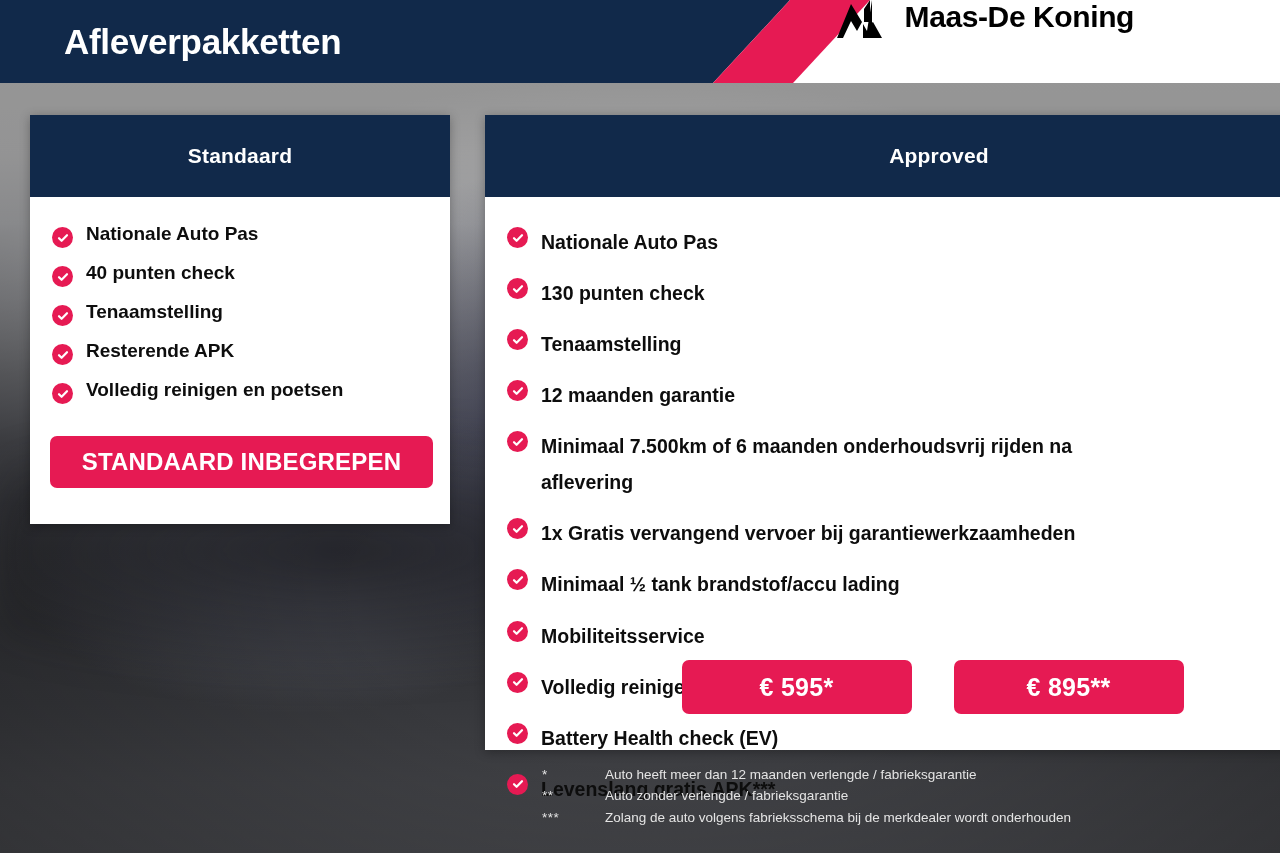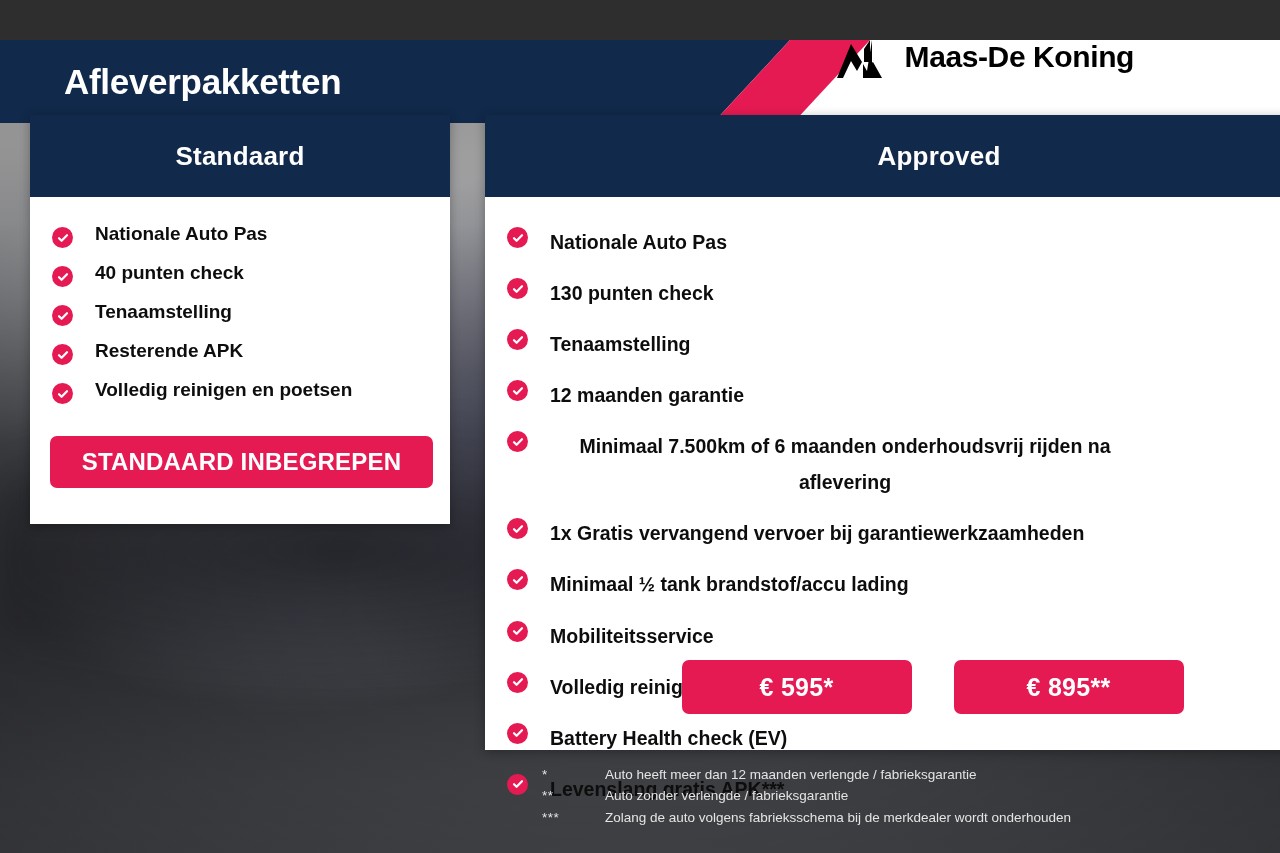--- a/index.html
+++ b/index.html
@@ -58,21 +58,20 @@
     filter: blur(14px);
   }
 
   
   .header {
     position: absolute;
     left: 0; top: 0;
     width: 1280px; height: 83px;
     background: #ffffff;
     overflow: hidden;
-    margin-top: 40px;
   }
   .hdr-navy {
     position: absolute; left: 0; top: 0;
     width: 790px; height: 83px;
     background: #11294a;
     clip-path: polygon(0 0, 790px 0, 713px 83px, 0 83px);
   }
   .hdr-pink {
     position: absolute; left: 690px; top: 0;
     width: 180px; height: 83px;
@@ -108,36 +107,36 @@
     position: absolute;
     background: #ffffff;
     box-shadow: 0 2px 10px rgba(0,0,0,0.30);
   }
   .card-head {
     background: #11294a;
     display: flex;
     align-items: center;
     justify-content: center;
     color: #ffffff;
-    font-size: 26px;
+    font-size: 21px;
     font-weight: bold;
     letter-spacing: 0.2px;
   }
 
   #card-standaard { left: 30px; top: 115px; width: 420px; height: 409px; }
   #card-standaard .card-head { height: 82px; }
 
   #card-approved { left: 485px; top: 115px; width: 908px; height: 635px; }
   #card-approved .card-head { height: 82px; }
 
   .feature-list { list-style: none; }
   .feature {
     display: flex;
     align-items: flex-start;
-    gap: 22px;
+    gap: 13px;
   }
   .check-icon {
     flex: 0 0 auto;
     width: 21px; height: 21px;
     border-radius: 50%;
     background: #e61a53;
     display: flex; align-items: center; justify-content: center;
     margin-top: 3px;
   }
   .check-icon svg { display: block; }
@@ -149,21 +148,21 @@
 
   
   #list-standaard { padding: 27px 0 0 22px; }
   #list-standaard .feature { margin-bottom: 15px; }
   #list-standaard .feature-text { font-size: 19px; }
 
   
   #list-approved { padding: 27px 0 0 22px; }
   #list-approved .feature { margin-bottom: 15px; }
   #list-approved .feature-text { font-size: 19.5px; line-height: 1.85; }
-  #list-approved .feature-text.wrap { line-height: 1.85; text-align: center; }
+  #list-approved .feature-text.wrap { line-height: 1.85; }
 
   .cta {
     display: flex;
     align-items: center;
     justify-content: center;
     background: #e61a53;
     color: #ffffff;
     border: none;
     border-radius: 7px;
     font-family: "Liberation Sans", sans-serif;

